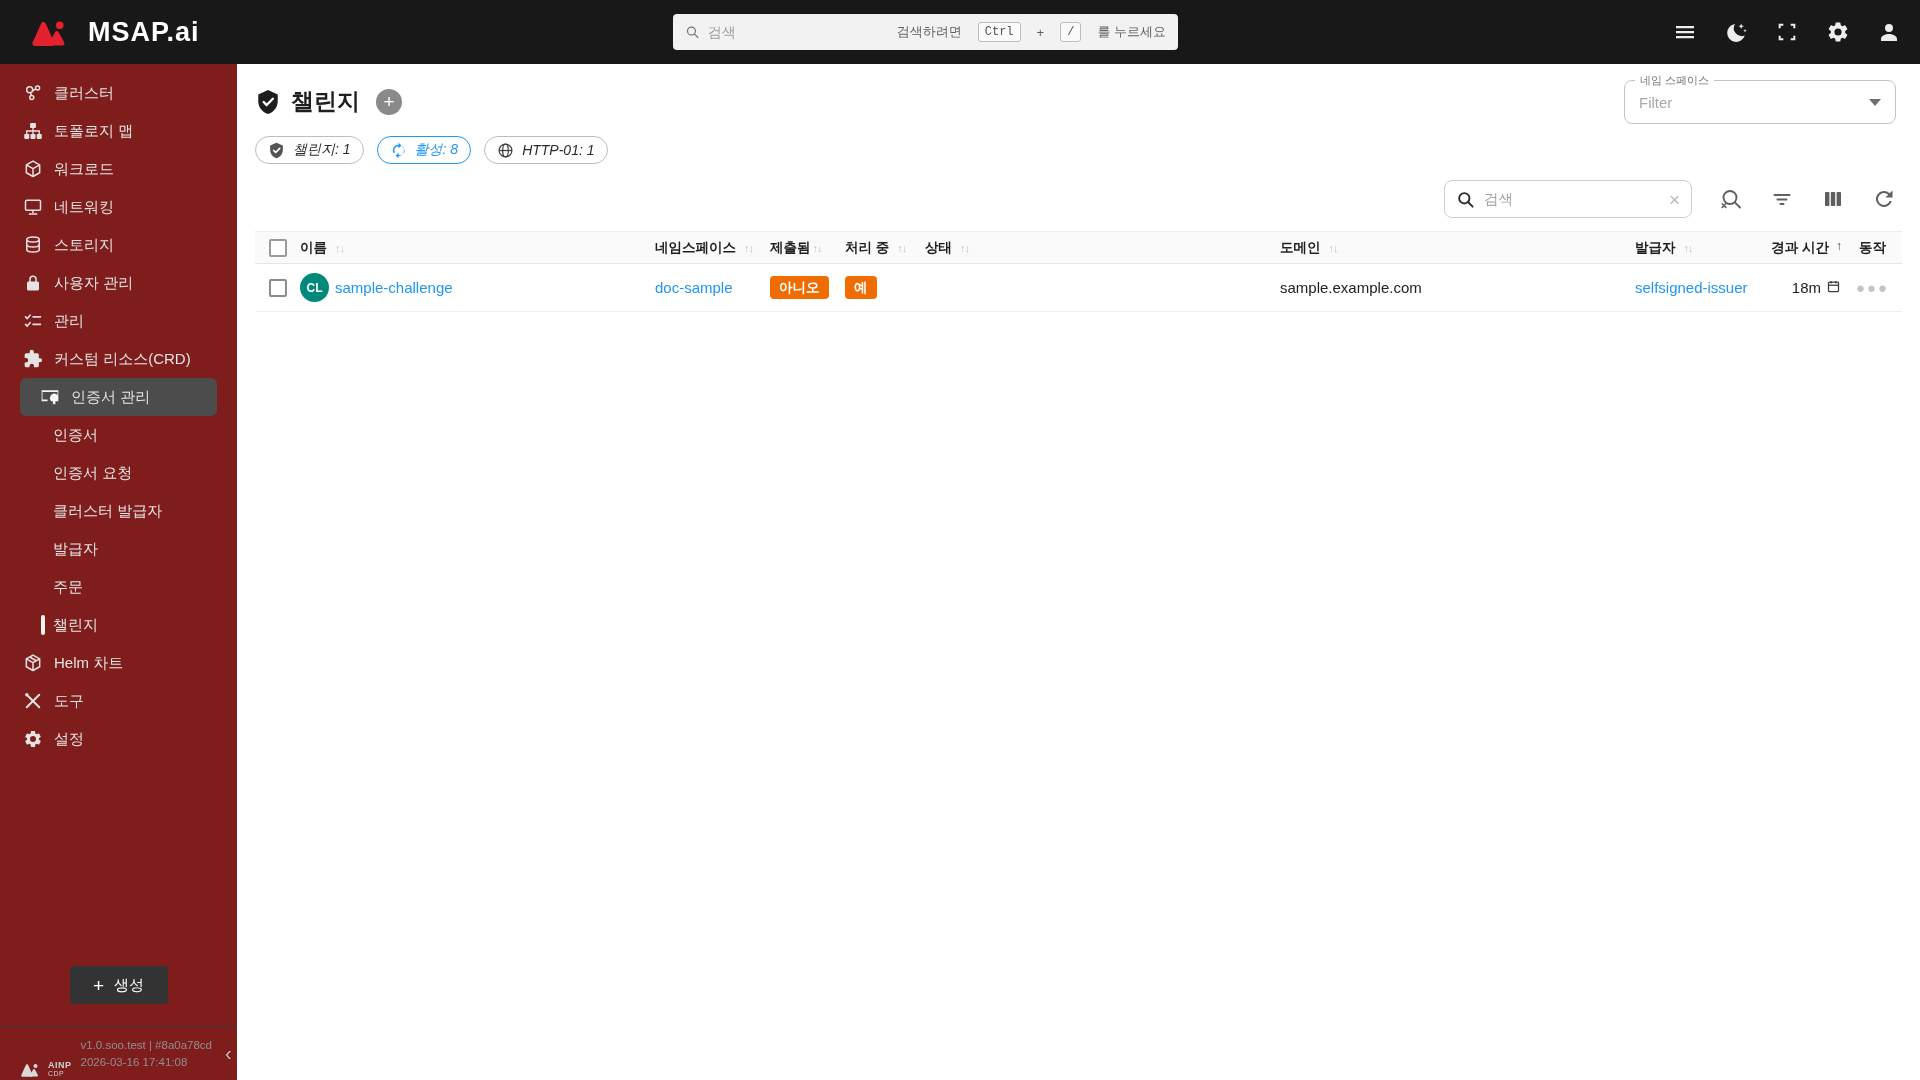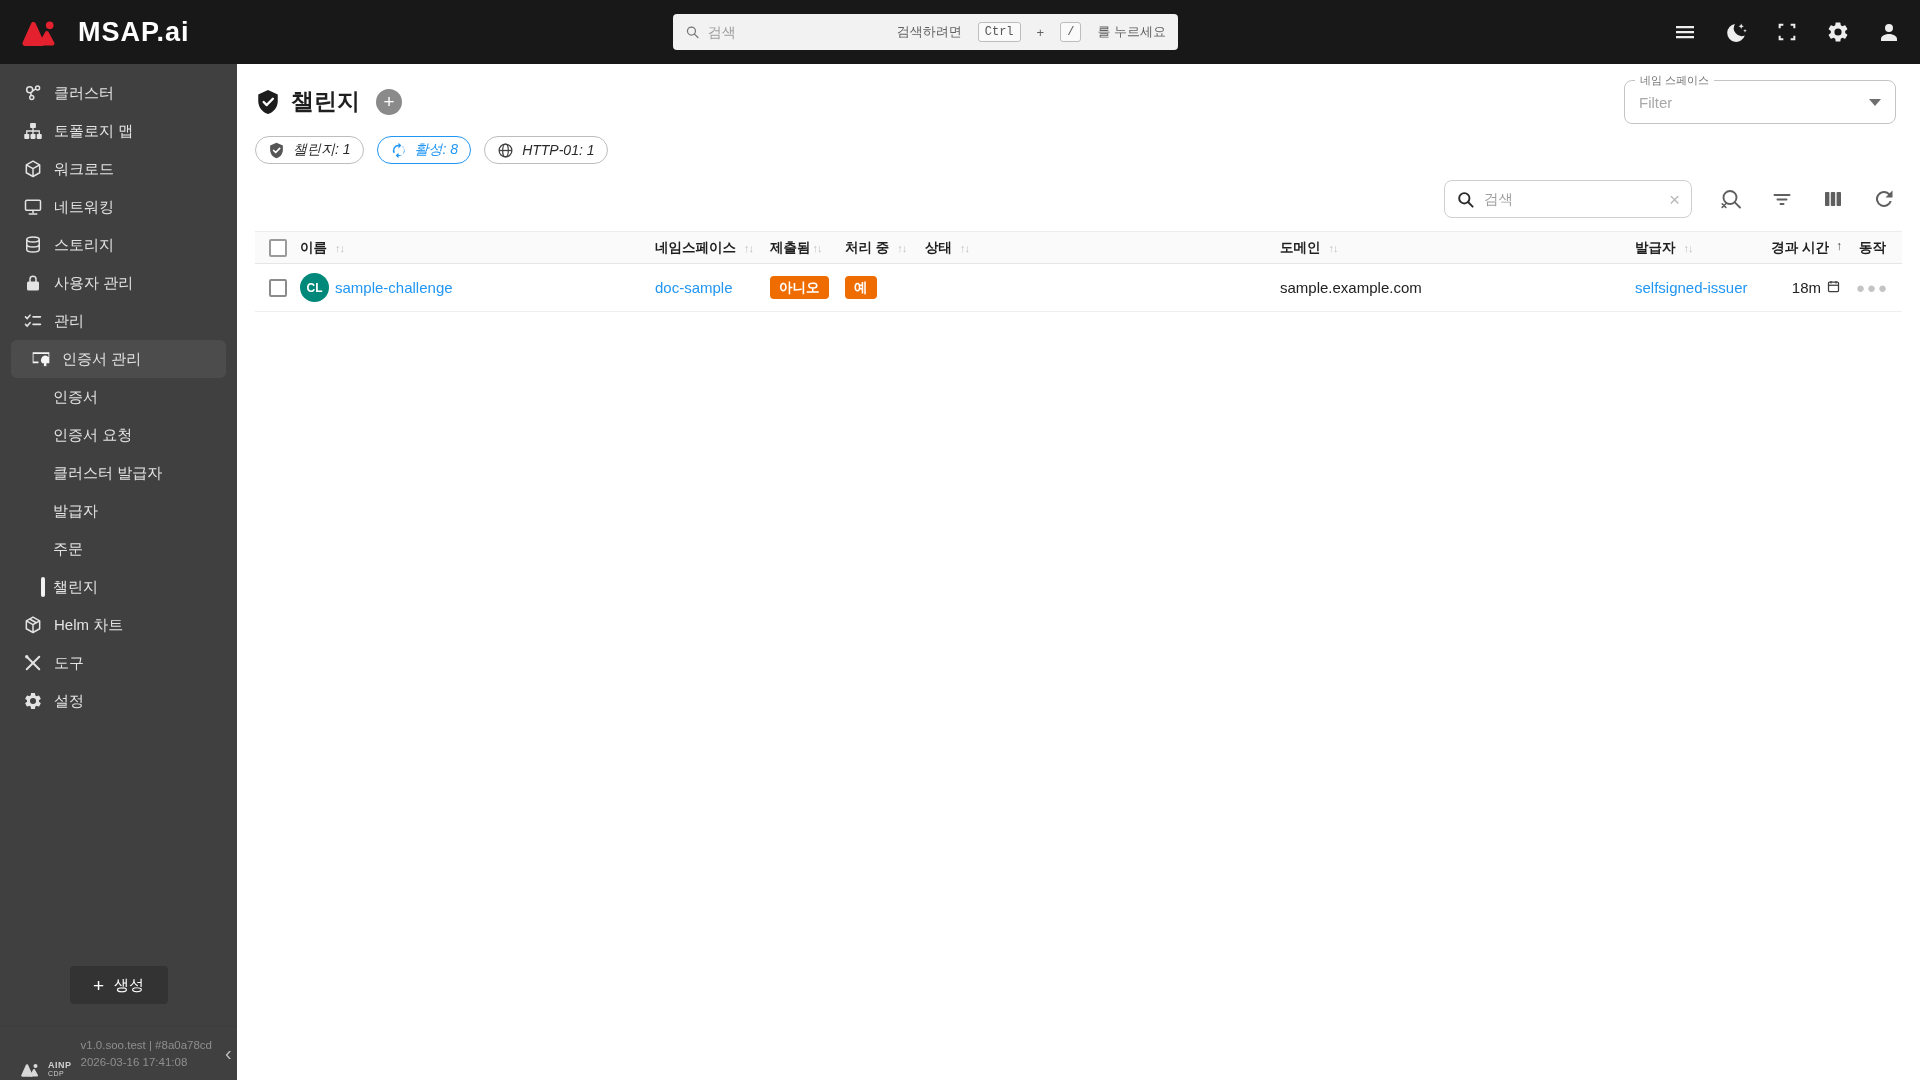--- a/index.html
+++ b/index.html
@@ -2,41 +2,41 @@
 <html><head>
 <meta charset="utf-8">
 <style>
   * { box-sizing: border-box; margin: 0; padding: 0; }
   html,body { width:1920px; height:1080px; overflow:hidden; background:#fff;
     font-family:"Liberation Sans", sans-serif; }
 
   
   .topbar { position:fixed; top:0; left:0; width:1920px; height:64px; background:#181818;
     display:flex; align-items:center; z-index:30; }
-  .logo-wrap { display:flex; align-items:center; gap:12px; padding-left:20px; width:237px; }
+  .logo-wrap { display:flex; align-items:center; gap:12px; padding-left:30px; width:237px; }
   .logo-text { color:#fff; font-size:27px; font-weight:bold; letter-spacing:1px; }
   .top-search { position:absolute; left:673px; top:14px; width:505px; height:36px;
     background:#f2f2f2; border-radius:4px; display:flex; align-items:center; padding:0 12px; gap:8px; }
   .top-search input { flex:1; border:none; outline:none; background:transparent; font-size:14px;
     color:#333; font-family:"Liberation Sans",sans-serif; }
   .top-search input::placeholder { color:#9e9e9e; }
   .search-hint { display:flex; align-items:center; gap:16px; color:#5f5f5f; font-size:13px; white-space:nowrap; }
   .keycap { border:1px solid #bdbdbd; border-radius:3px; background:#fafafa; padding:0px 6px;
     font-family:"Liberation Mono",monospace; font-size:12px; color:#555; line-height:18px; }
   .topbar-icons { position:absolute; right:18px; top:0; height:64px; display:flex; align-items:center; gap:25px; }
   .tb-icon { width:26px; height:26px; display:flex; align-items:center; justify-content:center; cursor:pointer; }
 
   
-  .sidebar { position:fixed; top:64px; left:0; width:237px; height:1016px; background:#404040;
+  .sidebar { position:fixed; top:64px; left:0; width:237px; height:1016px; background:#7f1d1d;
     display:flex; flex-direction:column; z-index:20; }
   .nav { padding-top:10px; }
   .nav-item { height:38px; display:flex; align-items:center; padding-left:23px; gap:11px;
     color:#e3e3e3; font-size:15px; cursor:pointer; }
   .nav-item .nicon { width:20px; height:20px; flex:none; display:flex; align-items:center; justify-content:center; }
-  .nav-item.selected { background:#4c4c4c; border-radius:6px; margin:0 11px; padding-left:20px; }
+  .nav-item.selected { background:#4c4c4c; border-radius:6px; margin:0 20px; padding-left:20px; }
   .sub-item { height:38px; display:flex; align-items:center; padding-left:53px; color:#e3e3e3;
     font-size:15px; cursor:pointer; position:relative; }
   .sub-item .active-bar { position:absolute; left:41px; top:9px; width:4px; height:20px;
     background:#f2f2f2; border-radius:2px; }
   .side-spacer { flex:1; }
   .create-btn { width:98px; height:38px; margin:0 auto 22px; background:#333333; color:#fff;
     border:none; border-radius:4px; display:flex; align-items:center; justify-content:center; gap:10px;
     font-size:15px; cursor:pointer; font-family:"Liberation Sans",sans-serif; }
   .plus-glyph { font-size:19px; line-height:1; font-weight:normal; }
   .side-footer { border-top:1px solid #3c3c3c; height:54px; display:flex; align-items:center;
@@ -237,20 +237,28 @@
         <svg width="20" height="20" viewBox="0 0 24 24" fill="none" stroke="#e3e3e3" stroke-width="1.9" stroke-linecap="round">
           <path d="M3 7l2 2 3.5-4"></path>
             <line x1="12" y1="7" x2="21" y2="7"></line>
           <path d="M3 16l2 2 3.5-4"></path>
             <line x1="12" y1="16" x2="21" y2="16"></line>
         </svg>
       </span>
       <span>관리</span>
     </div>
 
+    <div class="nav-item">
+      <span class="nicon">
+        <svg width="20" height="20" viewBox="0 0 24 24" fill="#e3e3e3">
+          <path d="M20.5 11H19V7a2 2 0 0 0-2-2h-4V3.5a2.5 2.5 0 0 0-5 0V5H4a2 2 0 0 0-2 2v3.8h1.5a2.7 2.7 0 0 1 0 5.4H2V20a2 2 0 0 0 2 2h3.8v-1.5a2.7 2.7 0 0 1 5.4 0V22H17a2 2 0 0 0 2-2v-4h1.5a2.5 2.5 0 0 0 0-5z"></path>
+        </svg>
+      </span>
+      <span>커스텀 리소스(CRD)</span>
+    </div>
 
     <div class="nav-item selected">
       <span class="nicon">
         <svg width="20" height="20" viewBox="0 0 24 24" fill="#f5f5f5">
           <path d="M2 4h20v13h-8.5l-1-1.2a4.6 4.6 0 0 1 0-4.6A4.7 4.7 0 0 1 21 10V6H3v9h6v2H2V4z"></path>
           <path d="M17 9.2l.9 1.8 2 .3-1.45 1.4.35 2-1.8-.95-1.8.95.35-2L14.1 11.3l2-.3z"></path>
           <path d="M15.5 16.5h3V21l-1.5-1-1.5 1z"></path>
         </svg>
       </span>
       <span>인증서 관리</span>

